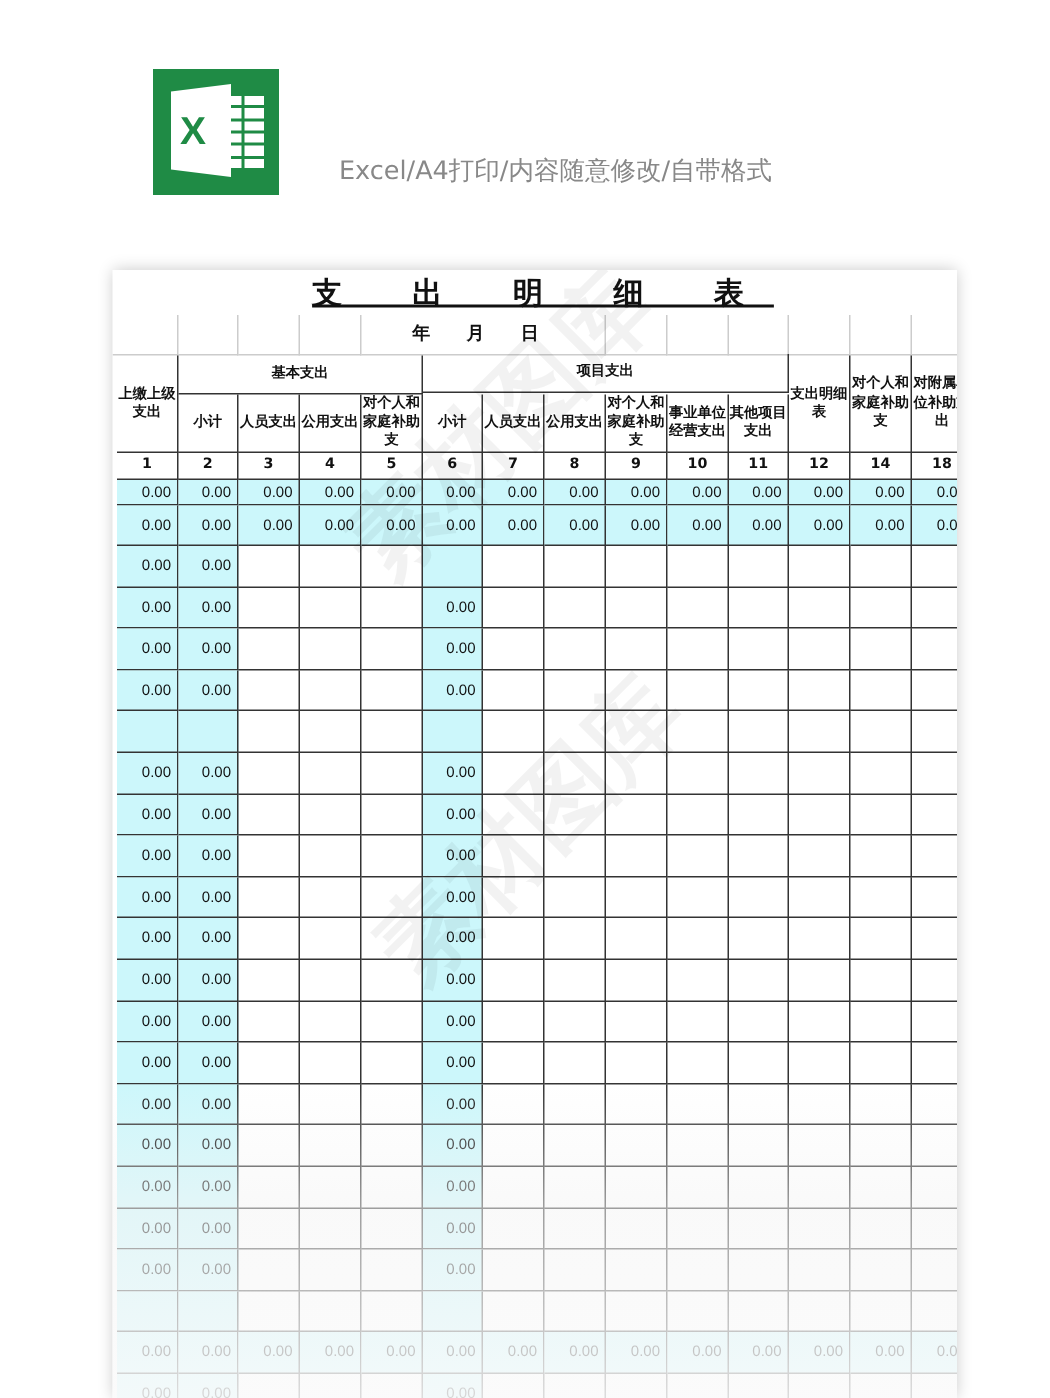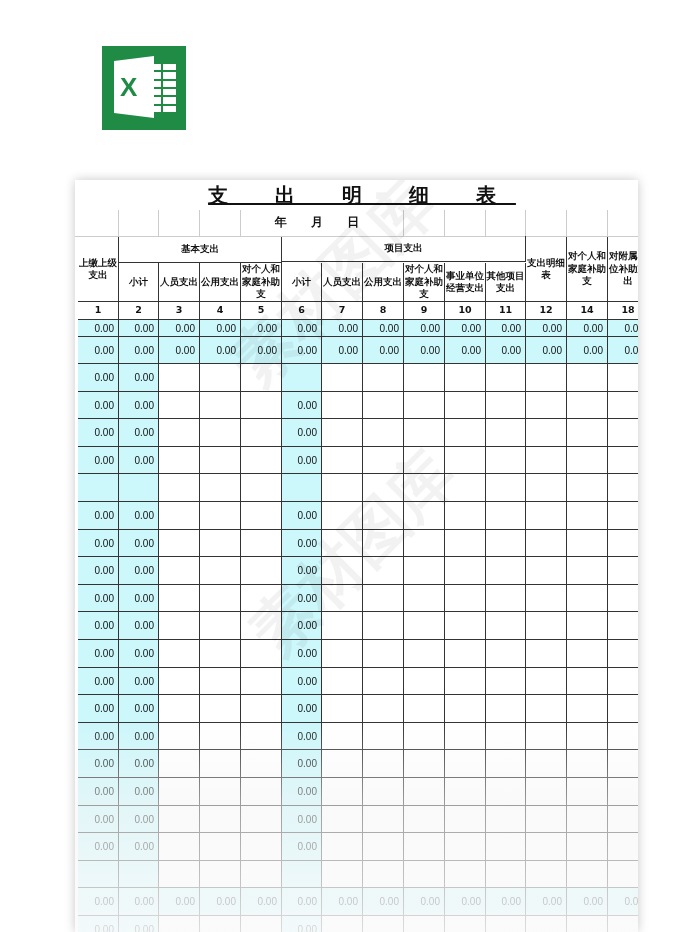--- a/index.html
+++ b/index.html
@@ -41,20 +41,21 @@
         <span></span>
         <span></span>
         <span></span>
         <span></span>
         <span></span>
         <span></span>
         <span></span>
         <span></span>
       </div>
   </div>
+  <div class="banner-sub">Excel/A4打印/内容随意修改/自带格式</div>
 </div>
 
 <div class="sheet">
   <div class="sheet-inner" id="grid">
       <div class="cell title" style="left: 0px; top: 0px; width: 574px; height: 30px;">支 出 明 细 表</div>
       <div class="cell light" style="left: 0px; top: 30px; width: 44px; height: 27px;"></div>
       <div class="cell light" style="left: 44px; top: 30px; width: 40px; height: 27px;"></div>
       <div class="cell light" style="left: 84px; top: 30px; width: 41px; height: 27px;"></div>
       <div class="cell light" style="left: 125px; top: 30px; width: 41px; height: 27px;"></div>
       <div class="cell light date" style="left: 166px; top: 30px; width: 163px; height: 27px;">年 月 日</div>

